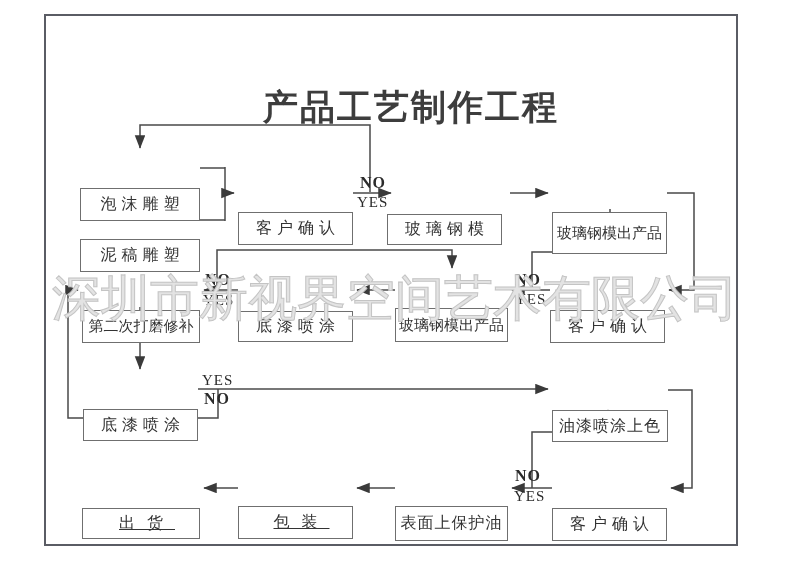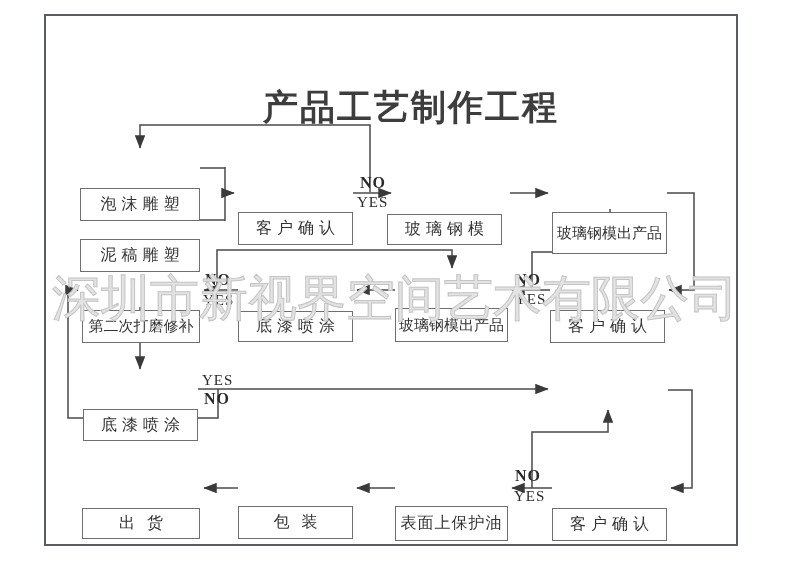--- a/index.html
+++ b/index.html
@@ -15,21 +15,21 @@
   .title{position:absolute;left:50%;top:68px;transform:translateX(-50%);
          font-size:35px;font-weight:bold;color:var(--title);letter-spacing:2px;
          white-space:nowrap;margin:16px;z-index:3;}
   svg.wires{position:absolute;left:0;top:0;z-index:2;}
   .node{position:absolute;background:#ffffff;border:1.5px solid var(--box_border);
         box-sizing:border-box;display:flex;align-items:center;justify-content:center;
         font-size:16px;color:var(--text);z-index:4;white-space:nowrap;margin-top:36px;}
   .node.s7{font-size:15px;letter-spacing:0;}
   .node.s6{font-size:16px;letter-spacing:1px;}
   .node.ls5{letter-spacing:5px;padding-left:5px;}
-  .node.ls8{letter-spacing:12px;padding-left:12px;}
+  .node.ls8{letter-spacing:12px;padding-left:12px;text-decoration:underline;}
   .lbl{position:absolute;color:#2b2b2b;z-index:5;line-height:1;}
   .lbl.no{font-family:Liberation Serif, serif;font-weight:700;font-size:16px;letter-spacing:1px;}
   .lbl.yes{font-family:"Liberation Serif", serif;font-size:15px;letter-spacing:1px;}
   .watermark{position:absolute;left:50%;top:266px;transform:translateX(-50%);
              font-size:49px;white-space:nowrap;z-index:6;pointer-events:none;
              color:var(--watermark);-webkit-text-stroke:1px var(--watermark_stroke);
              font-family:Liberation Mono, monospace;}
 </style>
 </head>
 <body>
@@ -95,20 +95,23 @@
   <div class="node s7" style="left:395px;top:272px;width:113px;height:34px">
       <span>玻璃钢模出产品</span>
     </div>
   <div class="node ls5" style="left:550px;top:274px;width:115px;height:33px">
       <span>客户确认</span>
     </div>
 
   <div class="node ls5" style="left:83px;top:373px;width:115px;height:32px">
       <span>底漆喷涂</span>
     </div>
+  <div class="node s6" style="left:552px;top:374px;width:116px;height:32px">
+      <span>油漆喷涂上色</span>
+    </div>
 
   <div class="node ls8" style="left:82px;top:472px;width:118px;height:31px">
       <span>出货</span>
     </div>
   <div class="node ls8" style="left:238px;top:470px;width:115px;height:33px">
       <span>包装</span>
     </div>
   <div class="node s6" style="left:395px;top:470px;width:113px;height:35px">
       <span>表面上保护油</span>
     </div>

